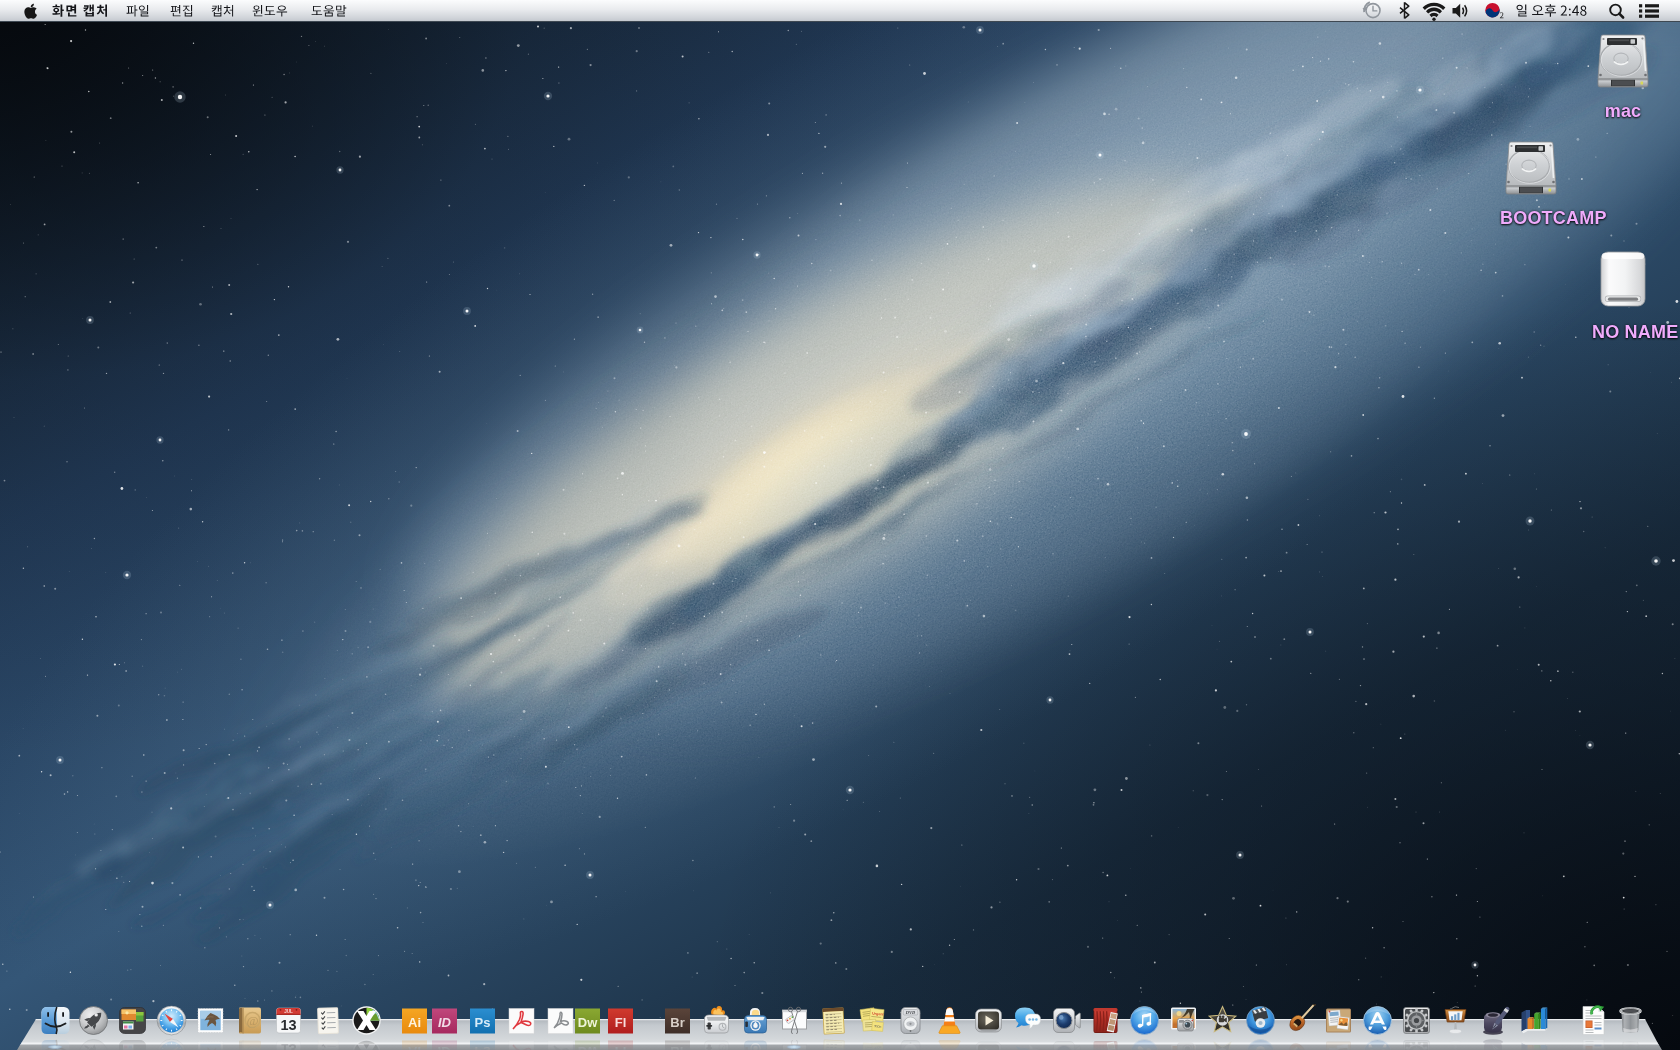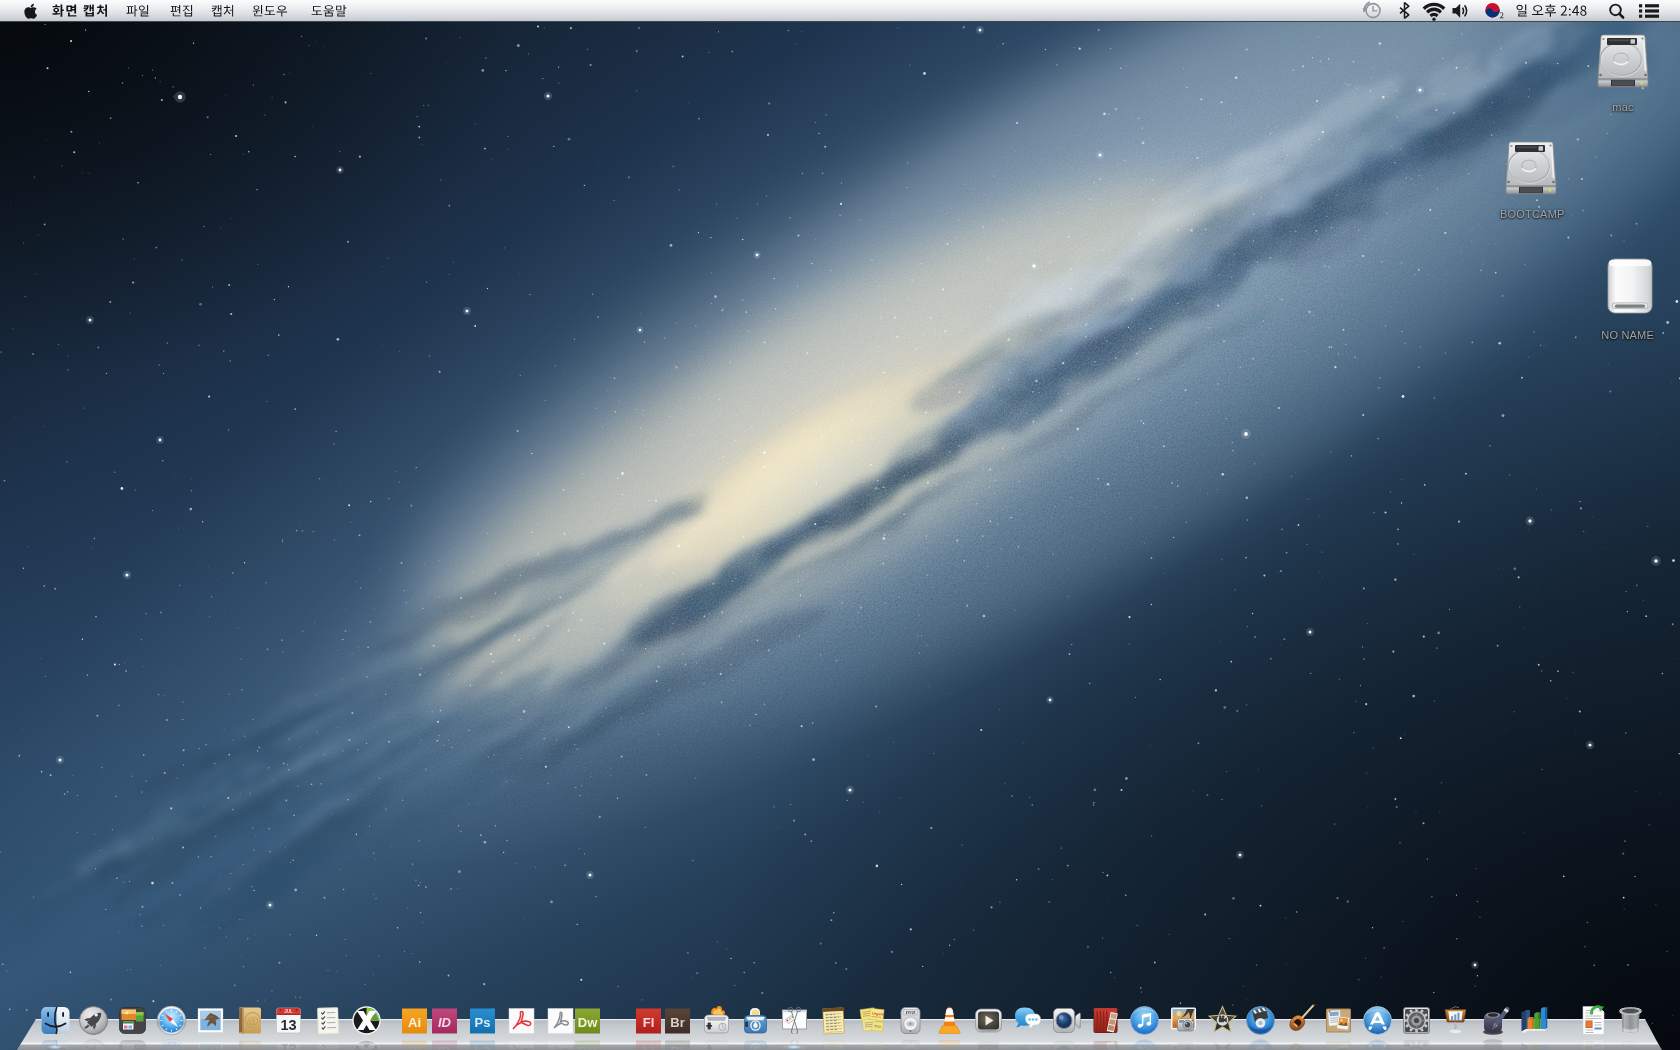--- a/index.html
+++ b/index.html
@@ -2,21 +2,21 @@
 <html><head><meta charset="utf-8"><style>
 *{margin:0;padding:0;box-sizing:border-box}
 html,body{width:1680px;height:1050px;overflow:hidden;background:#0d1520;font-family:"Liberation Sans",sans-serif}
 #stage{position:relative;width:1680px;height:1050px;overflow:hidden}
 #wall{position:absolute;left:0;top:0}
 #menubar{position:absolute;left:0;top:0;width:1680px;height:22px;
  background:linear-gradient(#fbfcfd 0%,#e9ebee 45%,#d0d4d9 85%,#c4c9cf 100%);
  border-bottom:1px solid #3e4852;}
 #menubar svg{position:absolute;left:0;top:0}
 .dico{position:absolute;width:62px;text-align:center}
-.dlabel{margin-top:6px;color:#a3a3a3;font-weight:normal;font-size:11px;letter-spacing:0.2px;white-space:nowrap;
+.dlabel{margin-top:6px;color:#f0abfc;font-weight:bold;font-size:18px;letter-spacing:0.2px;white-space:nowrap;
  text-shadow:0 1px 2px rgba(0,0,0,0.85),0 0 3px rgba(0,0,0,0.6)}
 #dock{position:absolute;left:0;top:1004px;width:1680px;height:46px}
 #shelf{position:absolute;left:0;top:0}
 .di{position:absolute;top:0px;width:33px;height:33px;
  -webkit-box-reflect:below 0px linear-gradient(to bottom,transparent 55%,rgba(0,0,0,0.28) 100%)}
 .di svg{display:block;width:33px;height:33px}
 #findglow{position:absolute;left:48px;top:41px;width:14px;height:4px;border-radius:50%;
  background:radial-gradient(ellipse at center,rgba(215,240,255,0.95),rgba(150,200,255,0.3) 70%,transparent)}
 #grabglow{position:absolute;left:787px;top:41px;width:14px;height:4px;border-radius:50%;
  background:radial-gradient(ellipse at center,rgba(215,240,255,0.95),rgba(150,200,255,0.3) 70%,transparent)}
@@ -2150,21 +2150,21 @@
 <path d="M22,30.5 A8.5 6.5 0 0 0 36,30.5" fill="none" stroke="#f8f9fa" stroke-width="1.8" opacity="0.9"></path>
 <rect x="15" y="7" width="30" height="7" rx="1" fill="#2e3032"></rect>
 <rect x="17" y="8.4" width="20" height="1.8" fill="#4a4c4e"></rect>
 <rect x="38.5" y="8.3" width="4.5" height="4.4" fill="#c8cacc" rx="0.6"></rect>
 <circle cx="11.5" cy="8" r="1.1" fill="#88898b"></circle>
         <circle cx="50.5" cy="7.5" r="1.1" fill="#88898b"></circle>
 <circle cx="8.5" cy="44" r="1.3" fill="#6e7073"></circle>
         <circle cx="53.5" cy="44" r="1.3" fill="#6e7073"></circle>
 <path d="M51.5,10 L53.5,40" stroke="#eef0f1" stroke-width="1.6" fill="none"></path>
 </svg><div class="dlabel">BOOTCAMP</div></div>
-<div class="dico" style="left:1592px;top:258px;text-align:right;"><svg width="48" height="58" viewBox="0 0 48 58" xmlns="http://www.w3.org/2000/svg">
+<div class="dico" style="left:1592px;top:251px;"><svg width="48" height="58" viewBox="0 0 48 58" xmlns="http://www.w3.org/2000/svg">
 <defs>
           <linearGradient id="wd" x1="0" y1="0" x2="1" y2="0">
 <stop offset="0" stop-color="#cfd0d2"></stop>
             <stop offset="0.18" stop-color="#fbfbfc"></stop>
             <stop offset="0.55" stop-color="#f2f3f4"></stop>
             <stop offset="0.88" stop-color="#d8d9db"></stop>
             <stop offset="1" stop-color="#c4c5c7"></stop>
 </linearGradient>
         </defs>
 <rect x="2" y="1" width="44" height="54" rx="7" fill="url(#wd)" stroke="#9b9da0" stroke-width="0.8"></rect>
@@ -2403,21 +2403,21 @@
           <defs>
             <linearGradient id="gsqdw" x1="0" y1="0" x2="0" y2="1">
               <stop offset="0" stop-color="#8aa832"></stop>
               <stop offset="1" stop-color="#6e8a1e"></stop>
             </linearGradient>
           </defs>
           <rect x="4" y="4.5" width="25" height="25" fill="url(#gsqdw)"></rect>
 <text x="16.5" y="22.5" font-size="13" fill="#eef4d8" text-anchor="middle" font-family="Liberation Sans,sans-serif" font-weight="bold">Dw</text>
         </svg>
       </div>
-      <div class="di" style="left:632px;text-align:right;" title="fl">
+      <div class="di" style="left:604px;text-align:right;" title="fl">
         <svg viewBox="0 0 33 33" xmlns="http://www.w3.org/2000/svg">
           <defs>
             <linearGradient id="gsqfl" x1="0" y1="0" x2="0" y2="1">
               <stop offset="0" stop-color="#d03a2e"></stop>
               <stop offset="1" stop-color="#b01e1e"></stop>
             </linearGradient>
           </defs>
           <rect x="4" y="4.5" width="25" height="25" fill="url(#gsqfl)"></rect>
 <text x="16.5" y="22.5" font-size="13" fill="#f8dcdc" text-anchor="middle" font-family="Liberation Sans,sans-serif" font-weight="bold">Fl</text>
         </svg>

